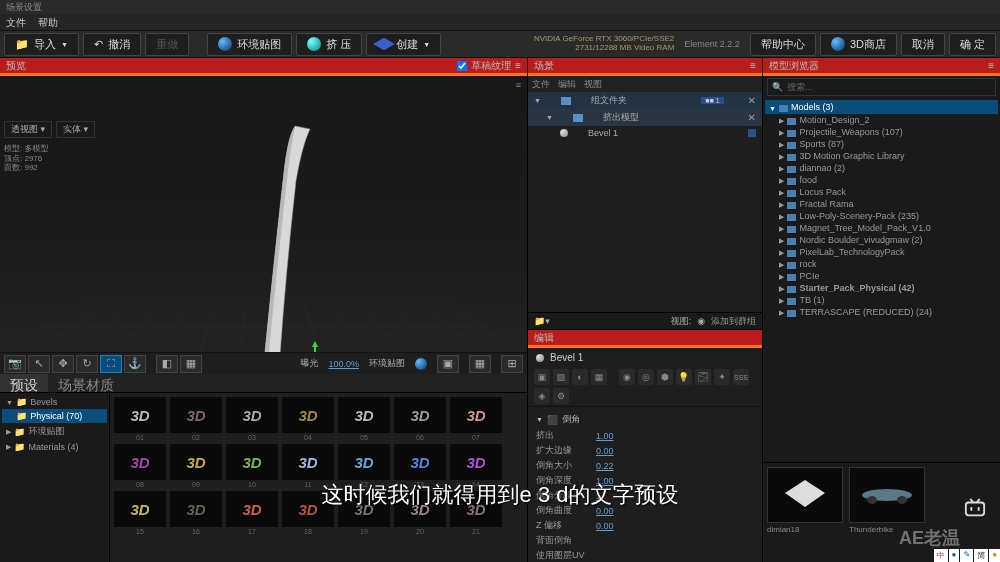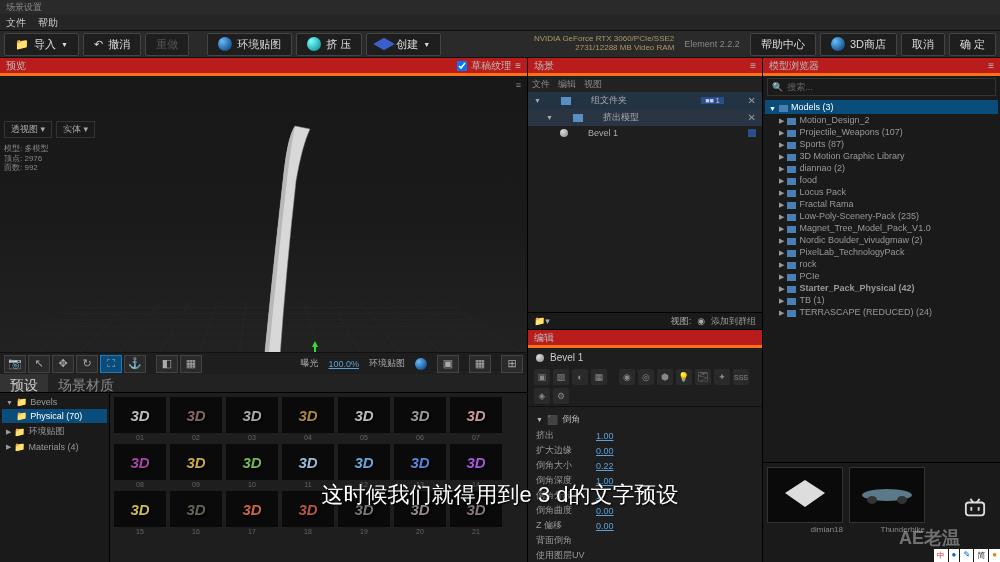--- a/index.html
+++ b/index.html
@@ -63,21 +63,21 @@
 .prop-head { font-size: 9px; color: #bbb; padding: 2px 0; display: flex; align-items: center; gap: 4px; }
 .prop-row { display: flex; align-items: center; padding: 1px 0; font-size: 9px; }
 .prop-row .lbl { width: 60px; color: #999; }
 .prop-row .val { color: #5aa0d8; cursor: pointer; text-decoration: underline; }
 .search-bar { height: 18px; background: #1a1a1a; border: 1px solid #333; display: flex; align-items: center; padding: 0 4px; font-size: 9px; color: #666; margin: 2px 4px; }
 .model-tree { flex: 1; overflow: hidden; padding: 2px; }
 .mt-row { display: flex; align-items: flex-end; padding: 1px 4px; font-size: 9px; color: #999; gap: 3px; cursor: pointer; }
 .mt-row.root { background: #0a4d7a; color: #fff; padding: 2px 4px; }
 .mt-fold { width: 9px; height: 7px; background: #4a7fb4; display: inline-block; }
 .model-thumbs { height: 100px; background: #1a1a1a; border-top: 1px solid #000; padding: 4px; display: flex; gap: 6px; }
-.mthumb { width: 76px; text-align: right; }
+.mthumb { width: 76px; text-align: left; }
 .mthumb-img { width: 76px; height: 56px; background: #0a0a0a; border: 1px solid #333; display: flex; align-items: center; justify-content: center; }
 .mthumb-lbl { font-size: 8px; color: #888; margin-top: 2px; }
 .subtitle { position: absolute; bottom: 52px; left: 50%; transform: translateX(-50%); font-size: 22px; color: #fff; text-shadow: 1px 1px 2px #000; font-weight: 400; z-index: 100; white-space: nowrap; }
 .watermark { position: absolute; bottom: 12px; right: 40px; color: rgba(200,200,200,0.5); font-size: 18px; font-weight: bold; z-index: 99; }
 .bili-icn { position: absolute; bottom: 45px; right: 14px; width: 22px; height: 20px; z-index: 99; }
 .lang-bar { position: absolute; bottom: 0; right: 0; display: flex; gap: 1px; font-size: 8px; z-index: 99; }
 .lang-bar span { background: #fff; color: #333; padding: 1px 3px; }
 .lang-bar .cn { color: #d33; }
 .floor-grid { position: absolute; bottom: 0; left: 0; right: 0; height: 140px; background-image: 
   repeating-linear-gradient(90deg, transparent, transparent 39px, #332 40px),

